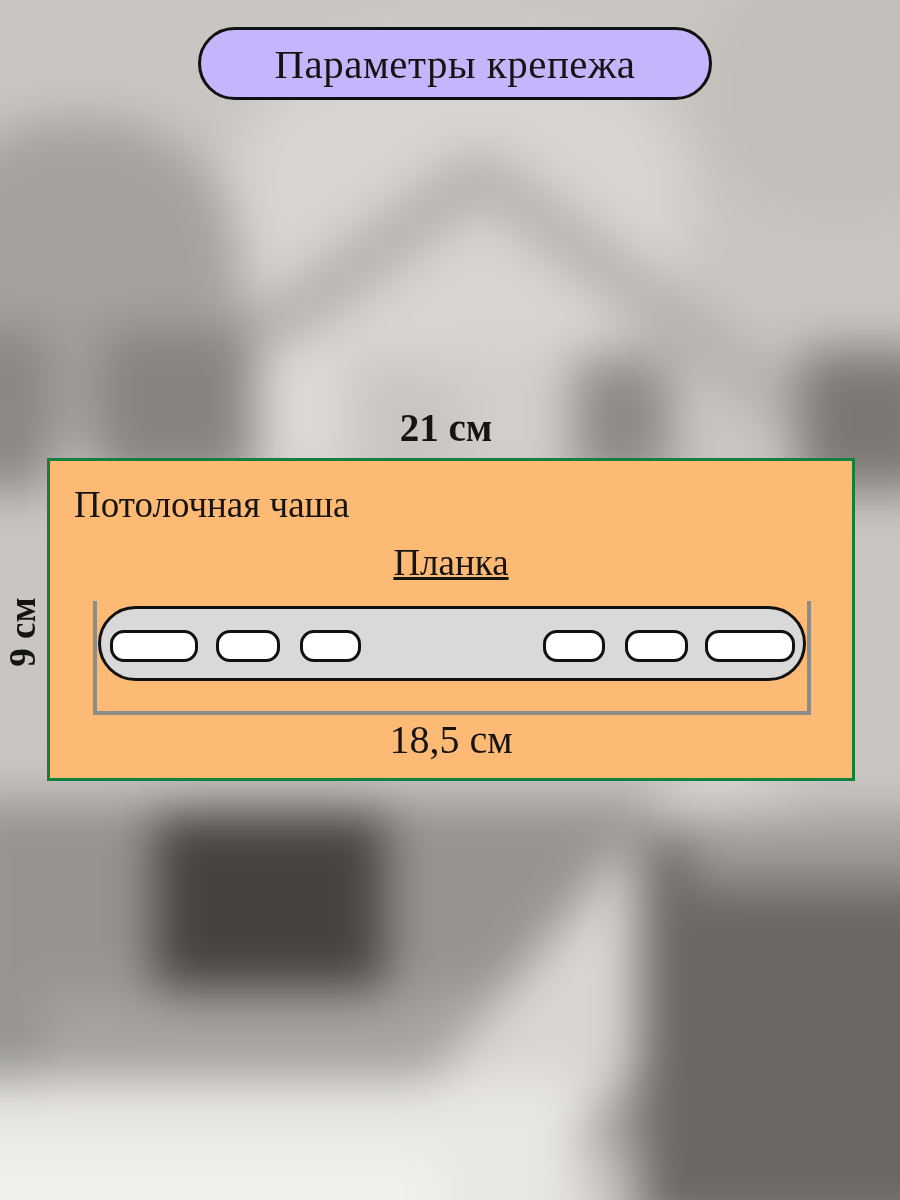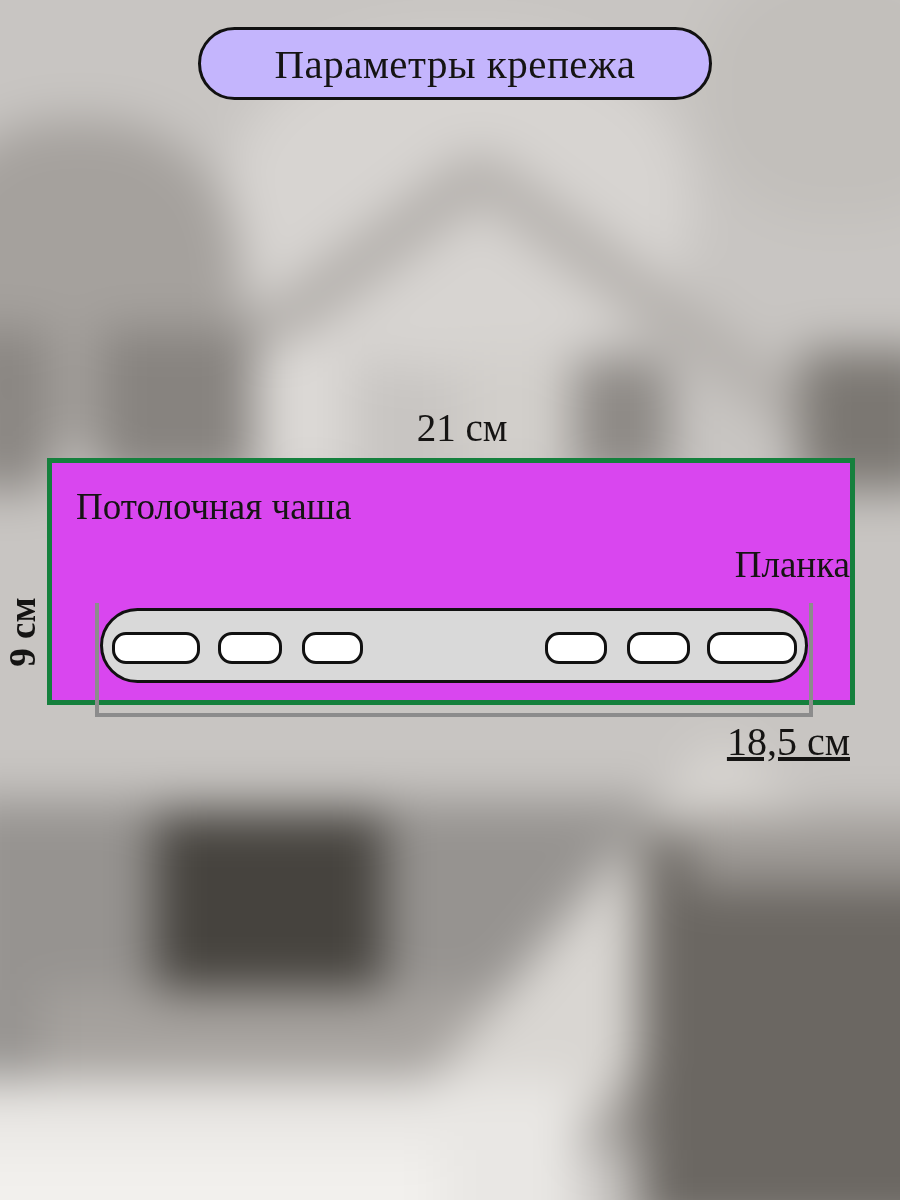--- a/index.html
+++ b/index.html
@@ -33,55 +33,55 @@
   .b-botwhite{left:-60px;top:1150px;width:500px;height:120px;background:#f2f0ed;}
   
   .title-pill{
     position:absolute;left:198px;top:27px;width:514px;height:73px;
     background:#c4b5fd;border:3.5px solid #111111;border-radius:40px;
     box-sizing:border-box;display:flex;align-items:center;justify-content:center;
   }
   .title-pill span{font-size:41px;letter-spacing:0.5px;}
   
   .dim-width{
-    position:absolute;left:462px;top:405px;transform:translateX(-50%);
-    font-size:39px;font-weight:normal;white-space:nowrap;
+    position:absolute;left:446px;top:405px;transform:translateX(-50%);
+    font-size:39px;font-weight:bold;white-space:nowrap;
   }
   .dim-height{
     position:absolute;left:22px;top:632px;
     transform:translate(-50%,-50%) rotate(-90deg);
     font-size:37px;font-weight:bold;white-space:nowrap;
   }
   
   .panel{
-    position:absolute;left:47px;top:458px;width:808px;height:247px;
-    background:#d946ef;border:5px solid #15803d;box-sizing:border-box;
+    position:absolute;left:47px;top:458px;width:808px;height:323px;
+    background:#fdba74;border:3px solid #15803d;box-sizing:border-box;
   }
   .part1{position:absolute;left:24px;top:22px;font-size:37px;white-space:nowrap;}
-  .part2{position:absolute;left:0;top:80px;width:100%;text-align:right;font-size:37px;}
+  .part2{position:absolute;left:0;top:80px;width:100%;text-align:center;font-size:37px;text-decoration:underline;}
   .bracket{
     position:absolute;left:43px;top:140px;width:718px;height:114px;
     border-left:4px solid #8c8c8c;border-right:4px solid #8c8c8c;border-bottom:4px solid #8c8c8c;
     box-sizing:border-box;
   }
   .strip{
     position:absolute;left:48px;top:145px;width:708px;height:75px;
     background:#d9d9d9;border:3px solid #111111;border-radius:40px;box-sizing:border-box;
   }
   .slot{
     position:absolute;top:21px;height:26px;background:#ffffff;
     border:3px solid #111111;border-radius:14px;box-sizing:content-box;
   }
   .s1{left:9px;width:82px;}
   .s2{left:115px;width:58px;}
   .s3{left:199px;width:55px;}
   .s4{left:442px;width:56px;}
   .s5{left:524px;width:57px;}
   .s6{left:604px;width:84px;}
-  .strip-dim{position:absolute;left:0;top:255px;width:100%;text-align:right;font-size:40px;text-decoration:underline;}
+  .strip-dim{position:absolute;left:0;top:255px;width:100%;text-align:center;font-size:40px;}
 </style>
 </head>
 <body>
 
 <div class="stage">
 
   <div class="bg">
     <div class="bg-blur">
       <div class="blob b-base"></div>
       <div class="blob b-toplight"></div>

